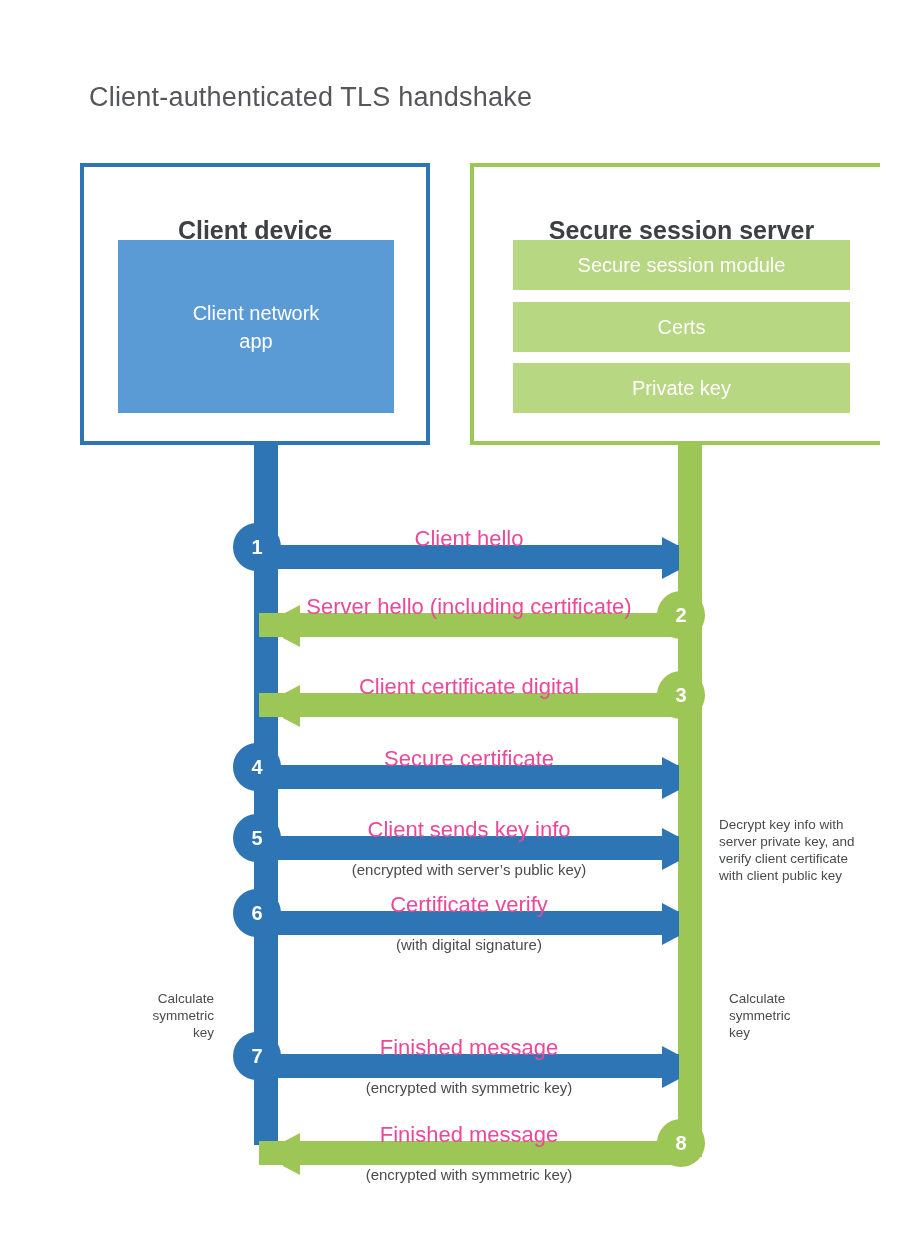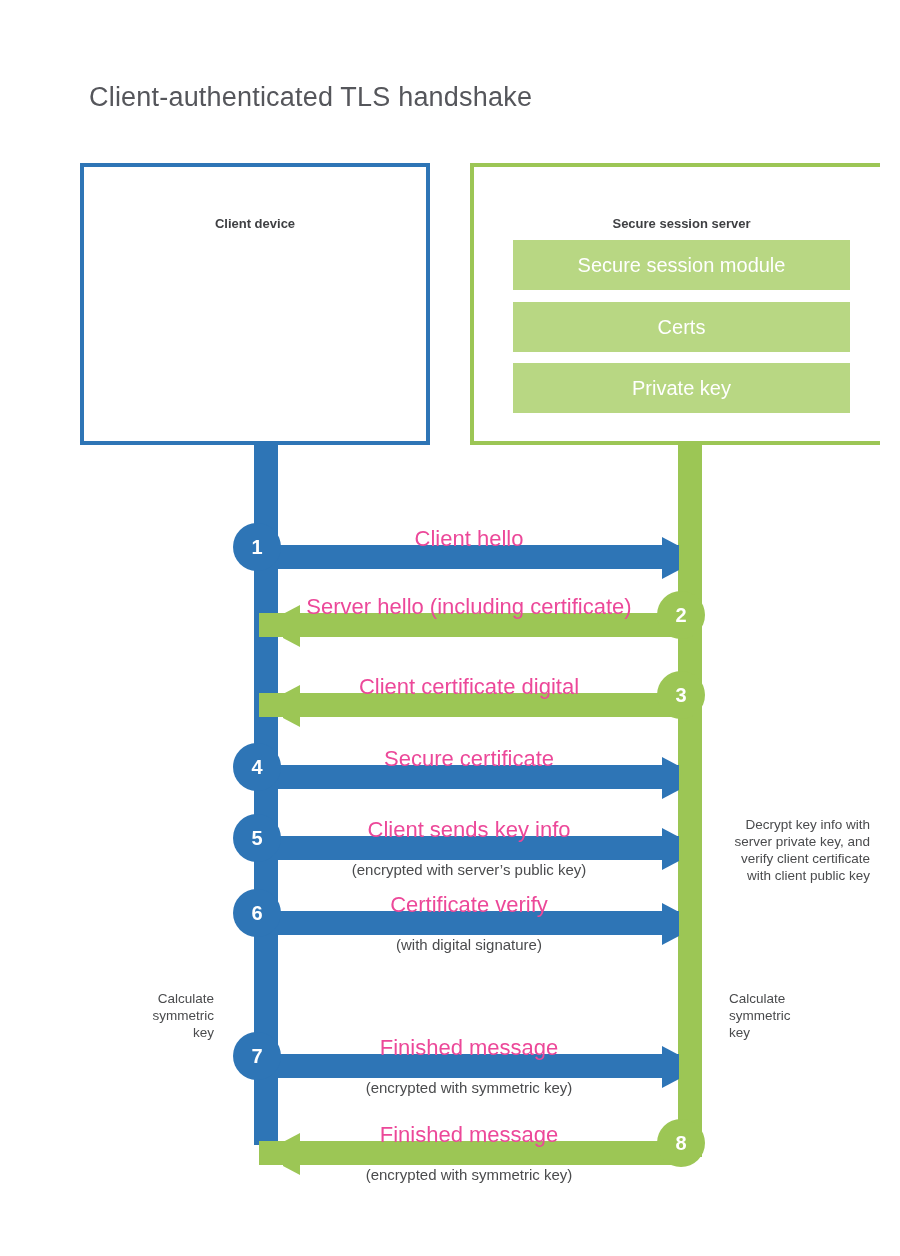--- a/index.html
+++ b/index.html
@@ -34,21 +34,21 @@
     position: absolute;
     top: 123px;
     height: 282px;
     background: #ffffff;
   }
   .client-box { left: 40px;  width: 350px; border: 4px solid var(--blue); }
   .server-box { left: 430px; width: 423px; border: 4px solid var(--green); }
   .actor-title {
     margin-top: 25px;
     text-align: center;
-    font-size: 13px;
+    font-size: 25px;
     font-weight: bold;
     color: var(--text-dark);
   }
   .client-module {
     position: absolute;
     left: 78px; top: 200px;
     width: 276px; height: 173px;
     background: var(--light-blue);
     color: #ffffff;
     font-size: 20px;
@@ -118,34 +118,36 @@
     color: var(--text-gray);
   }
   
   .note {
     position: absolute;
     font-size: 13.5px;
     line-height: 17px;
     color: var(--text-gray);
     white-space: pre-line;
   }
-  .decrypt-note { left: 667px; top: 764px; width: 175px; text-align: right; }
+  .decrypt-note { left: 667px; top: 764px; width: 175px; }
   .calc-left   { left: 76px;  top: 938px; width: 110px; text-align: right; }
   .calc-right  { left: 677px; top: 938px; width: 110px; text-align: left; }
 </style>
 </head>
 <body>
 
 <div class="page">
 
   <div class="page-title">Client-authenticated TLS handshake</div>
 
   <div class="actor-box client-box">
     <div class="actor-title">Client device</div>
   </div>
+  <div class="client-module">Client network
+app</div>
 
   <div class="actor-box server-box">
     <div class="actor-title">Secure session server</div>
   </div>
   <div class="server-bar bar-0">Secure session module</div>
   <div class="server-bar bar-2">Private key</div>
   <div class="server-bar bar-1">Certs</div>
 
   <div class="lifeline lifeline-client"></div>
   <div class="lifeline lifeline-server"></div>

